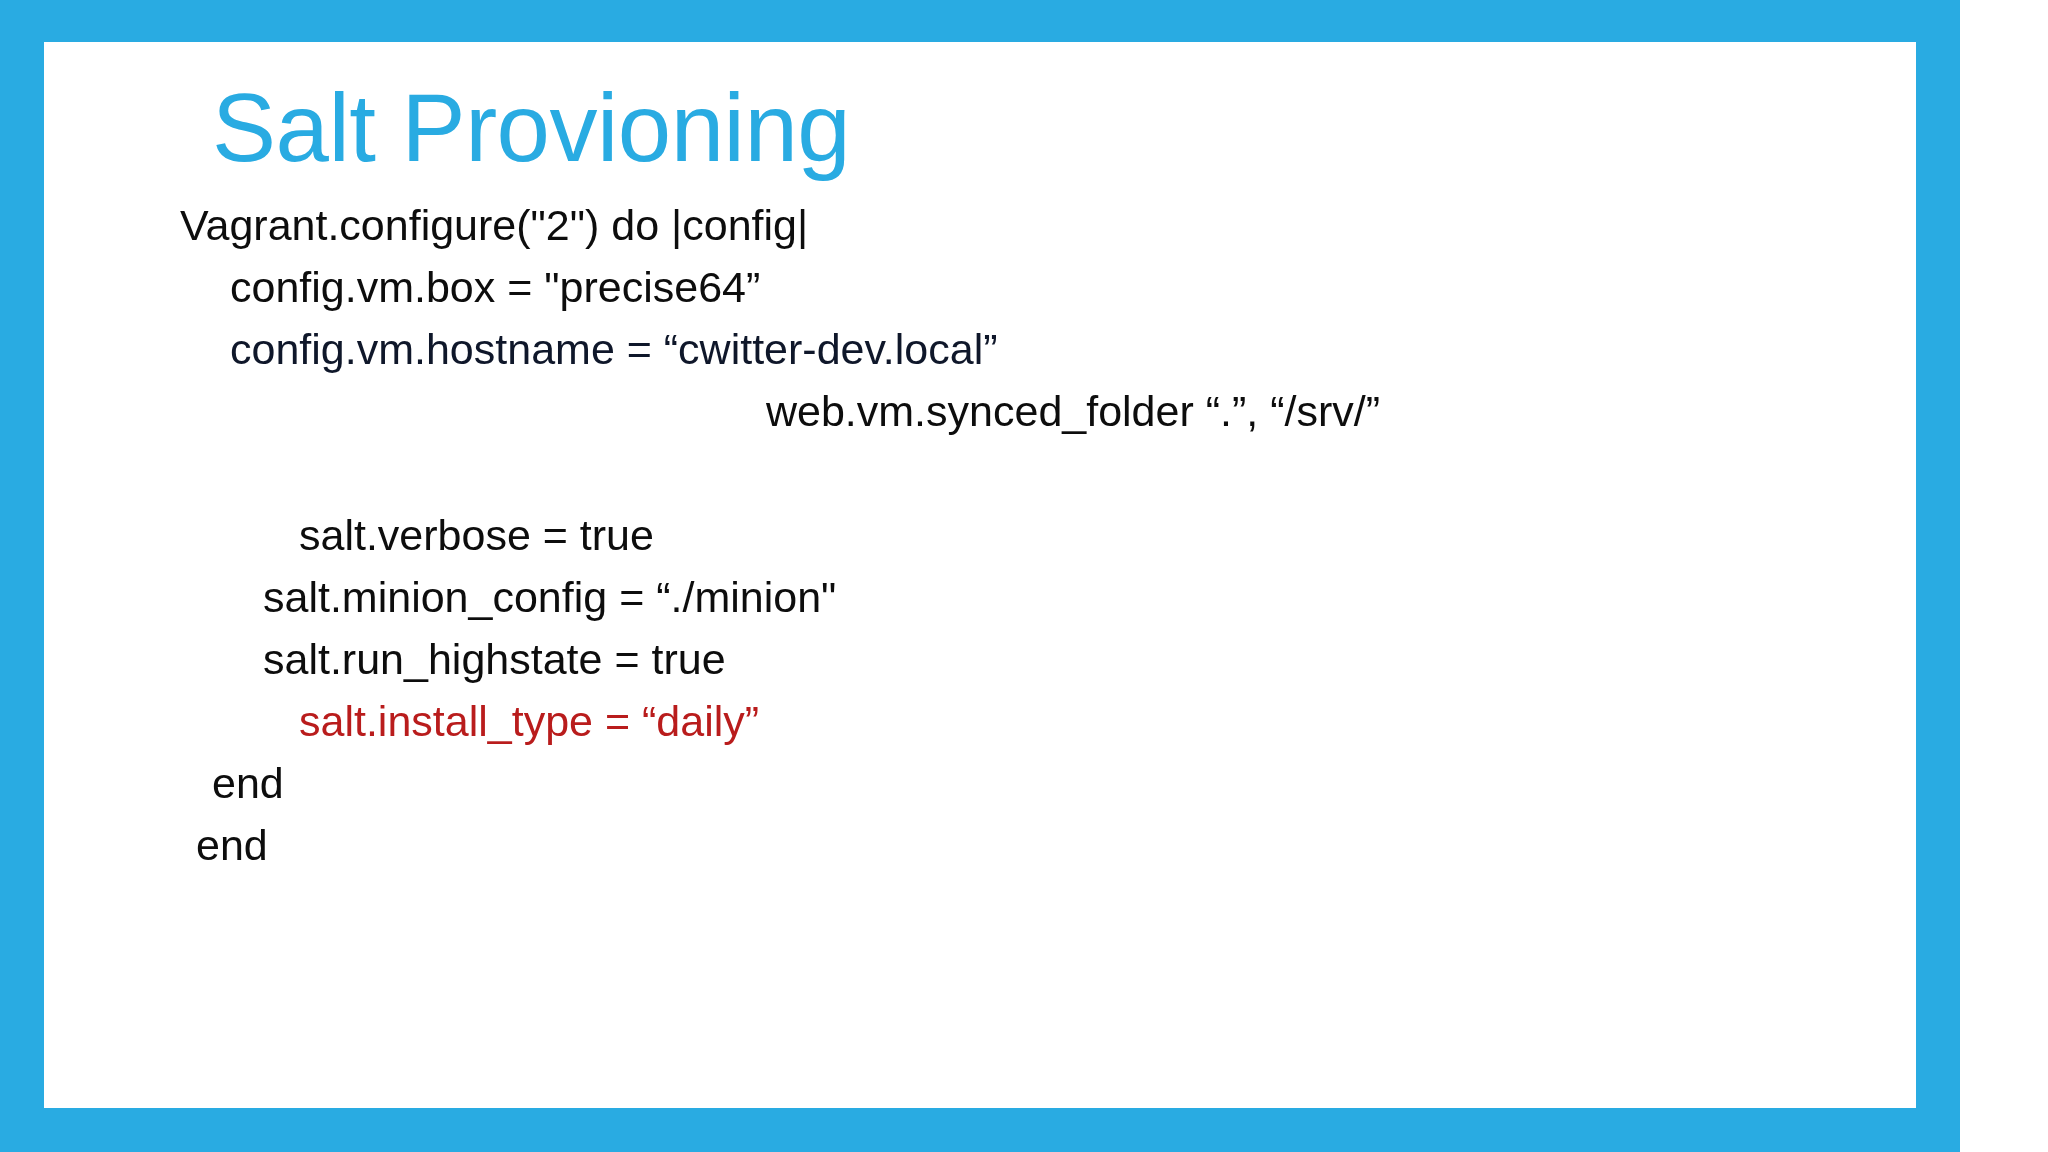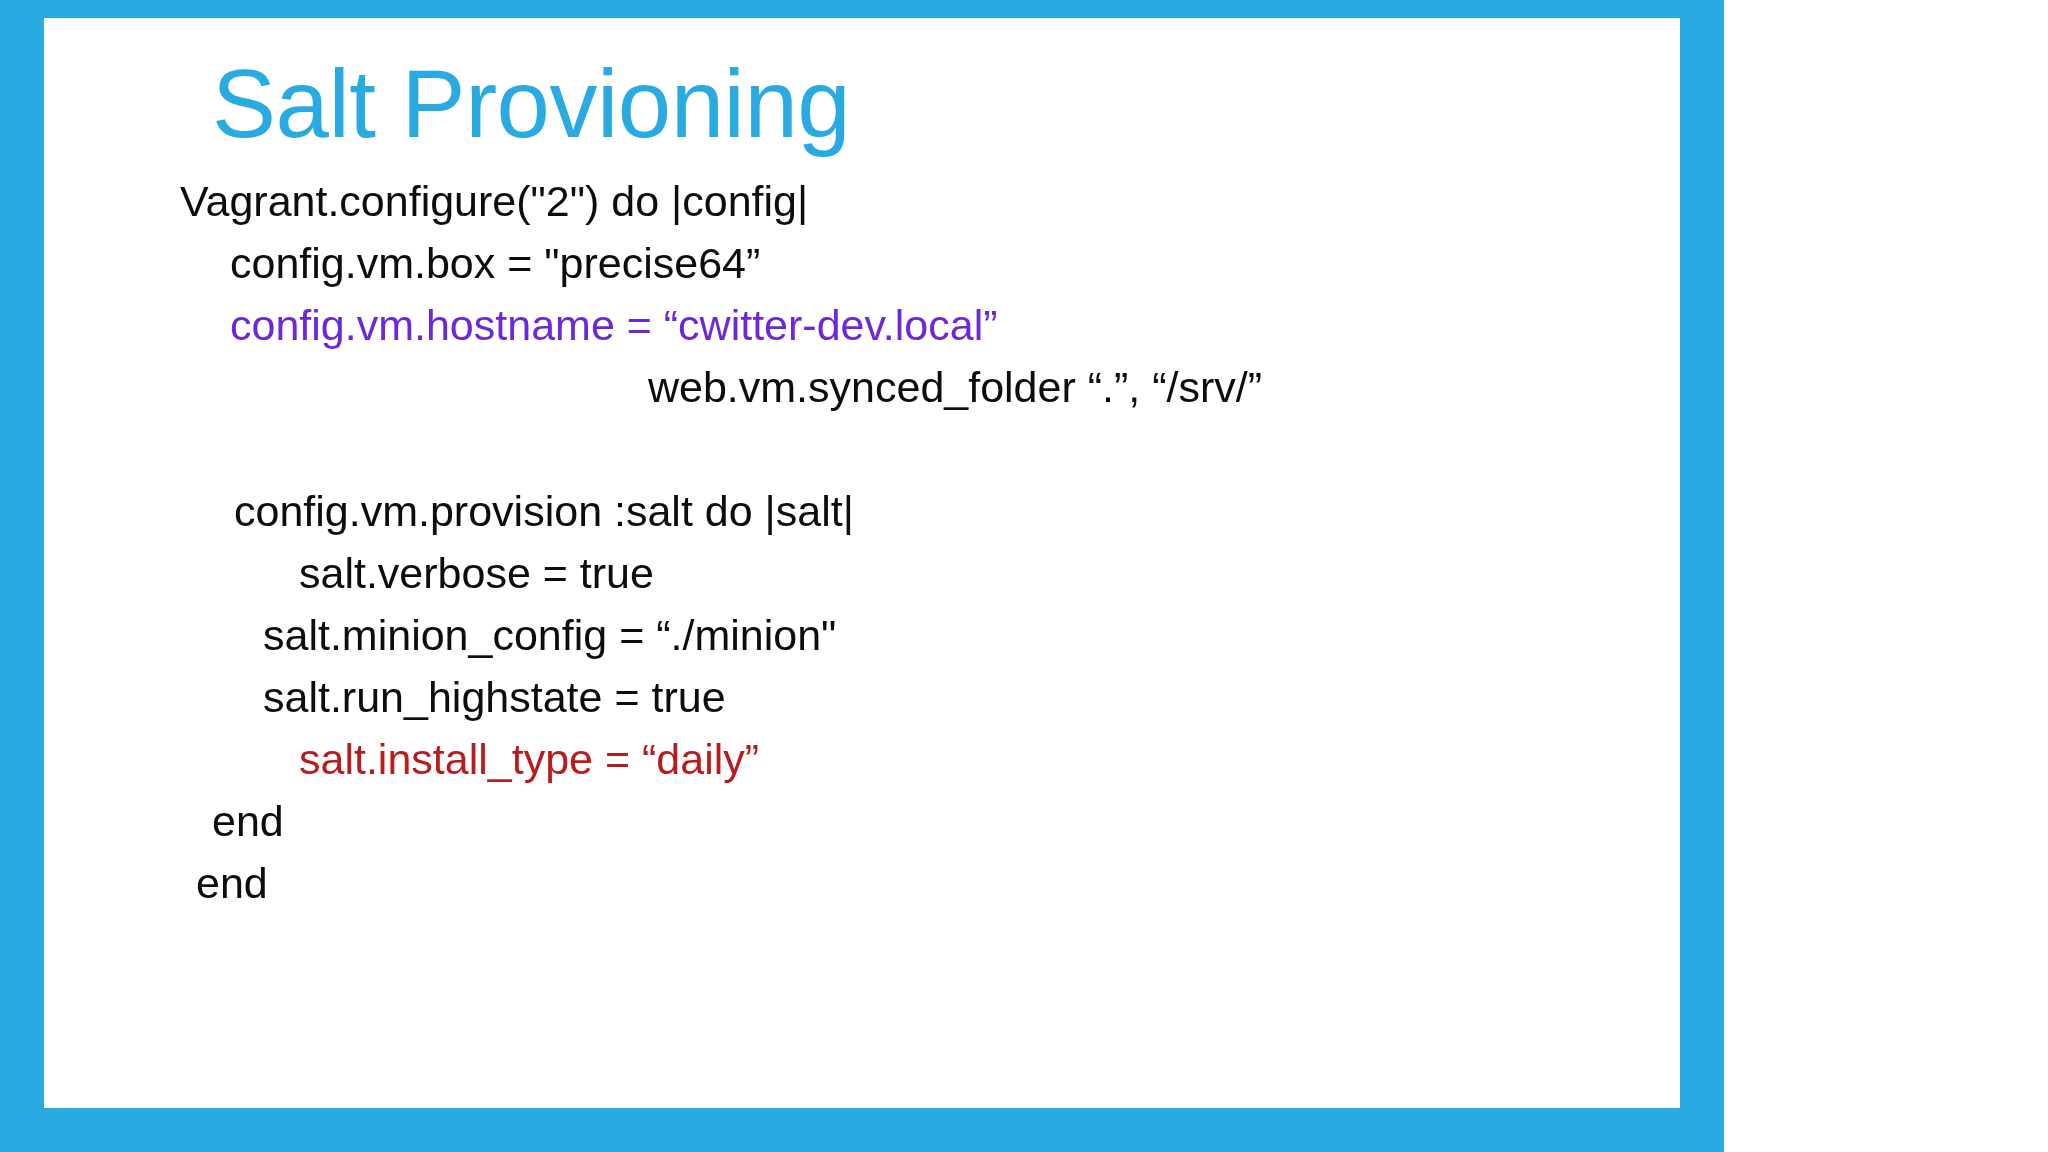--- a/index.html
+++ b/index.html
@@ -10,25 +10,25 @@
   body {
     width: 2048px;
     height: 1152px;
     overflow: hidden;
     font-family: "Liberation Sans", sans-serif;
   }
 
   
   .slide {
     position: relative;
-    width: 1724px;
+    width: 1960px;
     height: 1152px;
     background: #29ABE2;
     box-sizing: border-box;
-    padding: 18px 44px 44px 44px;
+    padding: 42px 44px 44px 44px;
   }
 
   
   .canvas {
     position: relative;
     width: 100%;
     height: 100%;
     background: #ffffff;
     box-sizing: border-box;
     overflow: hidden;
@@ -81,24 +81,23 @@
 <body>
 
 <div class="slide" style="background: rgb(41, 171, 226);">
   <div class="canvas" style="background: rgb(255, 255, 255);">
 
     <div class="slide-title" style="color: rgb(41, 171, 226);">Salt Provioning</div>
 
     <div class="code-block">
         <div class="code-line ind-0" style="color: rgb(13, 13, 13);">Vagrant.configure("2") do |config|</div>
         <div class="code-line ind-1" style="color: rgb(13, 13, 13);">config.vm.box = "precise64”</div>
-        <div class="code-line ind-1" style="color: #6d28d9;">config.vm.hostname = “cwitter-dev.local”</div>
+        <div class="code-line ind-1" style="color: #0f172a;">config.vm.hostname = “cwitter-dev.local”</div>
         <div class="code-line ind-1" style="color: rgb(13, 13, 13); text-align: center;">web.vm.synced_folder “.”, “/srv/”</div>
         <div class="code-line ind-1 blank" style="color: rgb(13, 13, 13);"></div>
-        <div class="code-line ind-2" style="color: rgb(13, 13, 13);">config.vm.provision :salt do |salt|</div>
         <div class="code-line ind-4" style="color: rgb(13, 13, 13);">salt.verbose = true</div>
         <div class="code-line ind-3" style="color: rgb(13, 13, 13);">salt.minion_config = “./minion"</div>
         <div class="code-line ind-3" style="color: rgb(13, 13, 13);">salt.run_highstate = true</div>
         <div class="code-line ind-4" style="color: #b91c1c;">salt.install_type = “daily”</div>
         <div class="code-line ind-5" style="color: rgb(13, 13, 13);">end</div>
         <div class="code-line ind-6" style="color: rgb(13, 13, 13);">end</div>
       </div>
 
   </div>
 </div>

